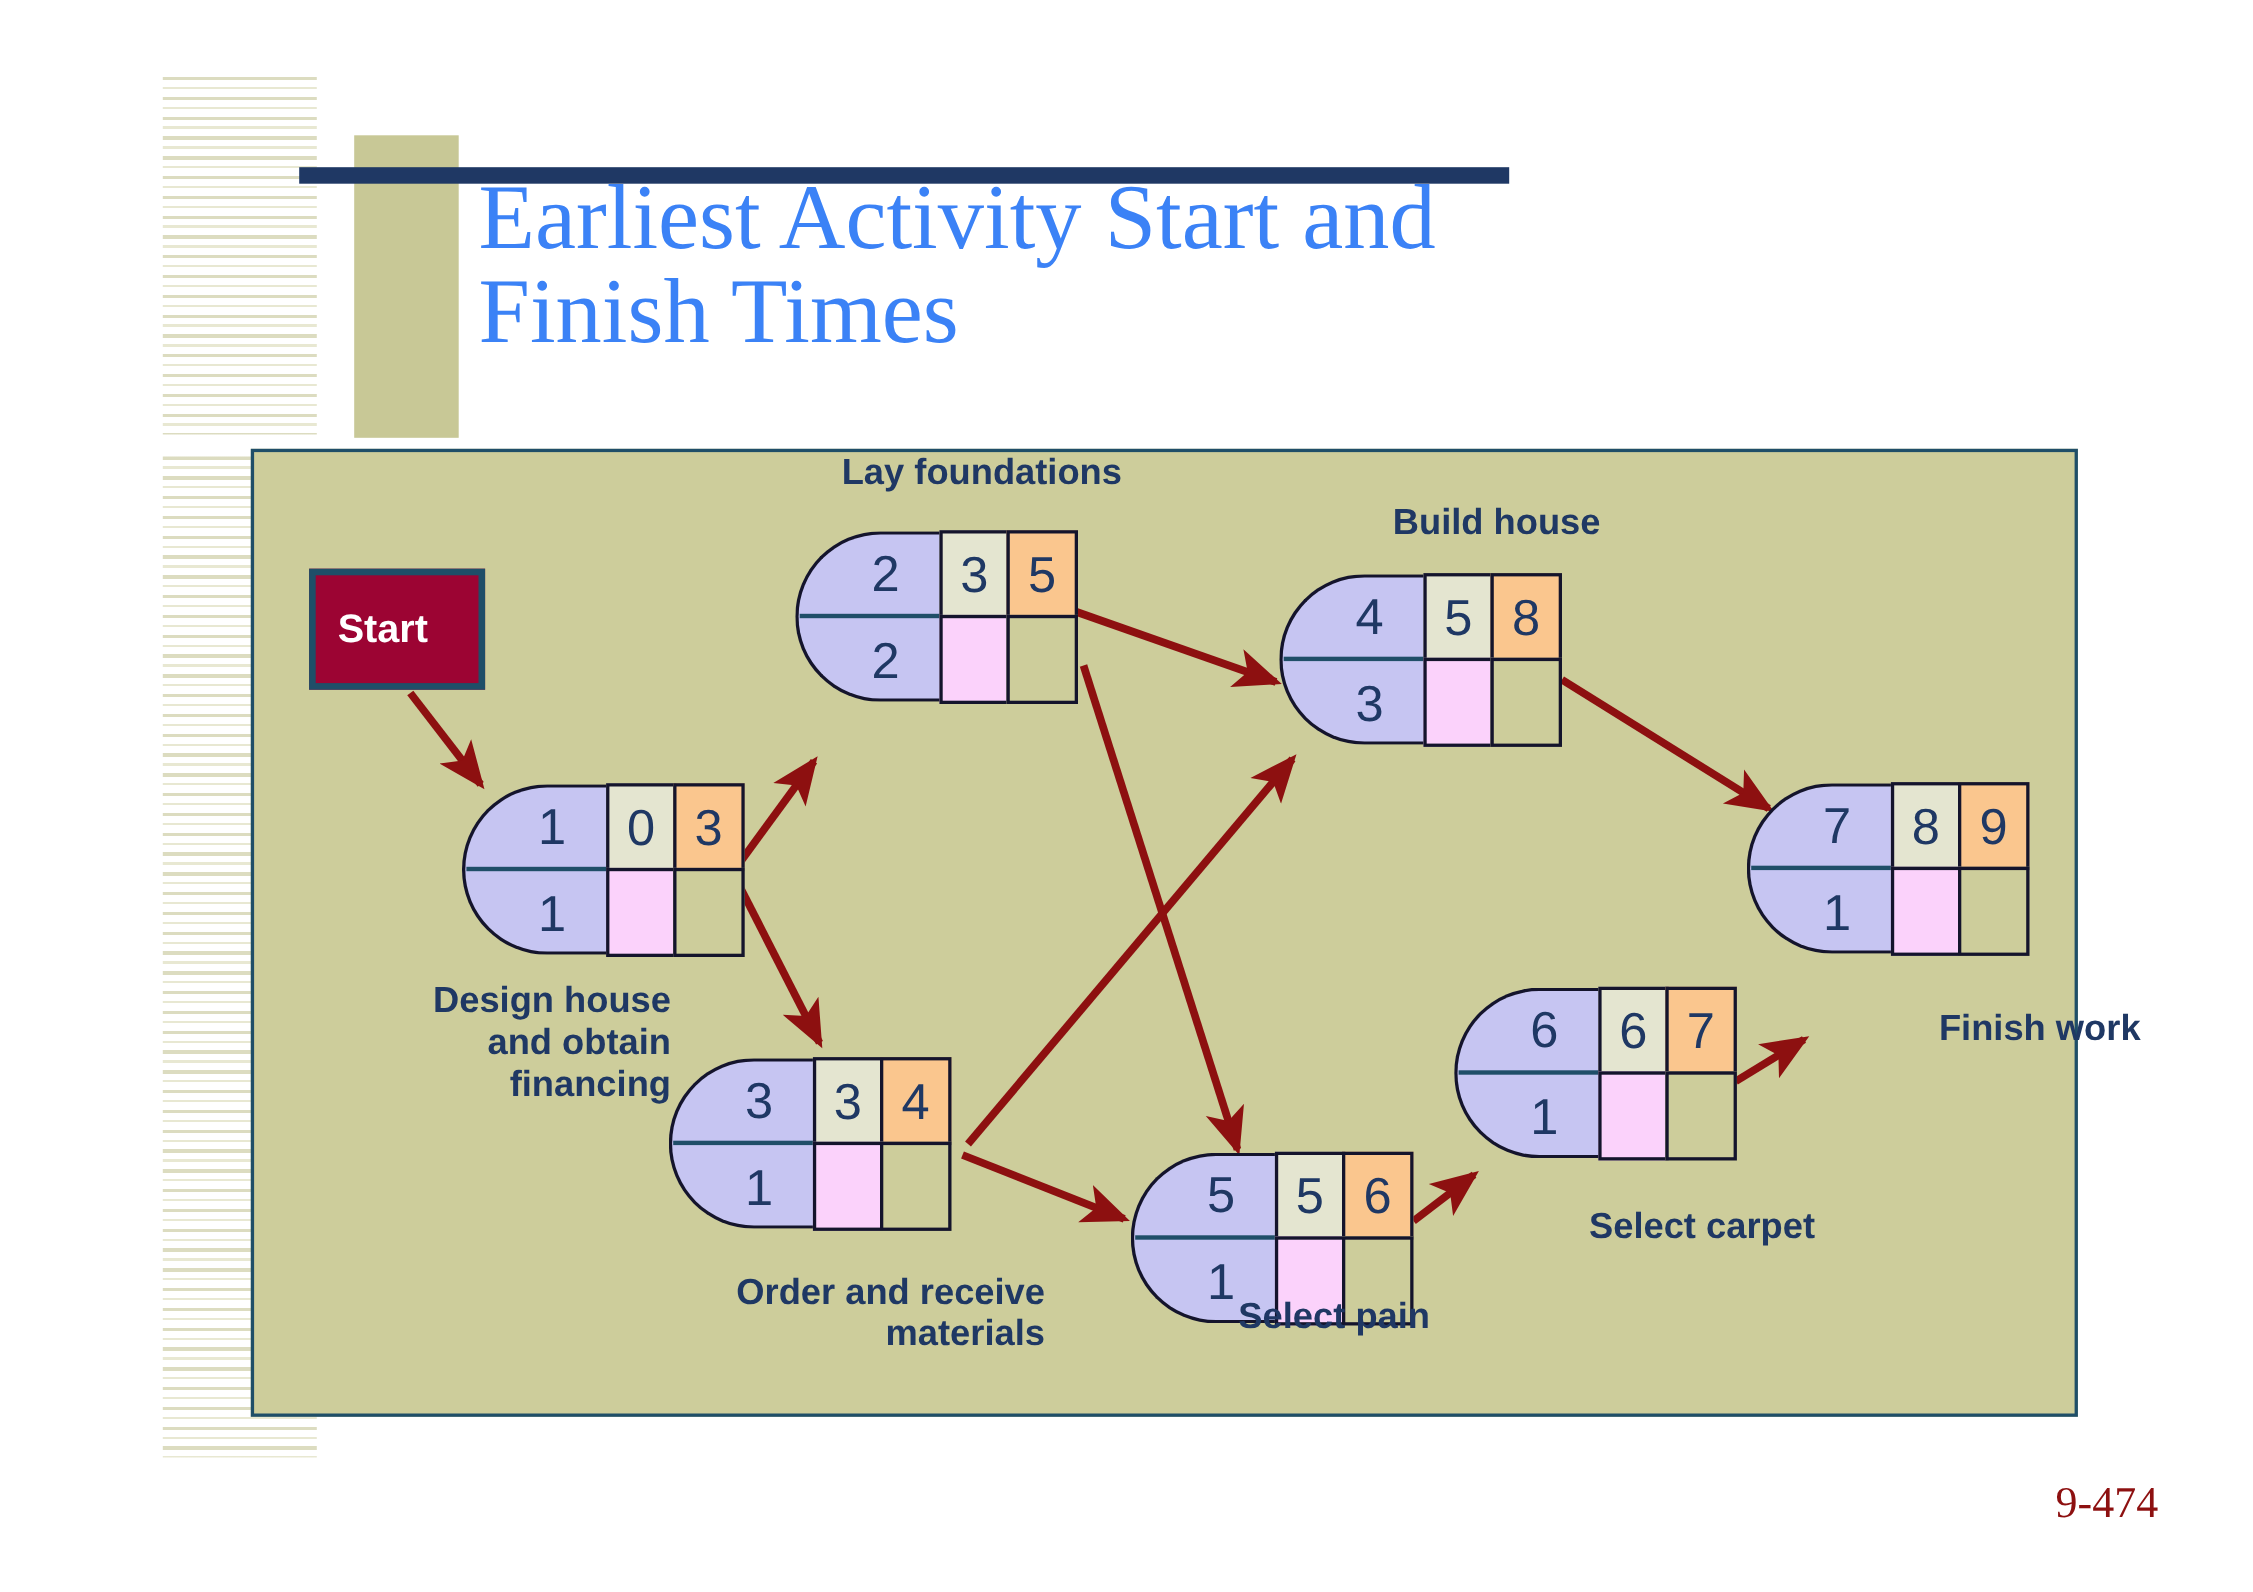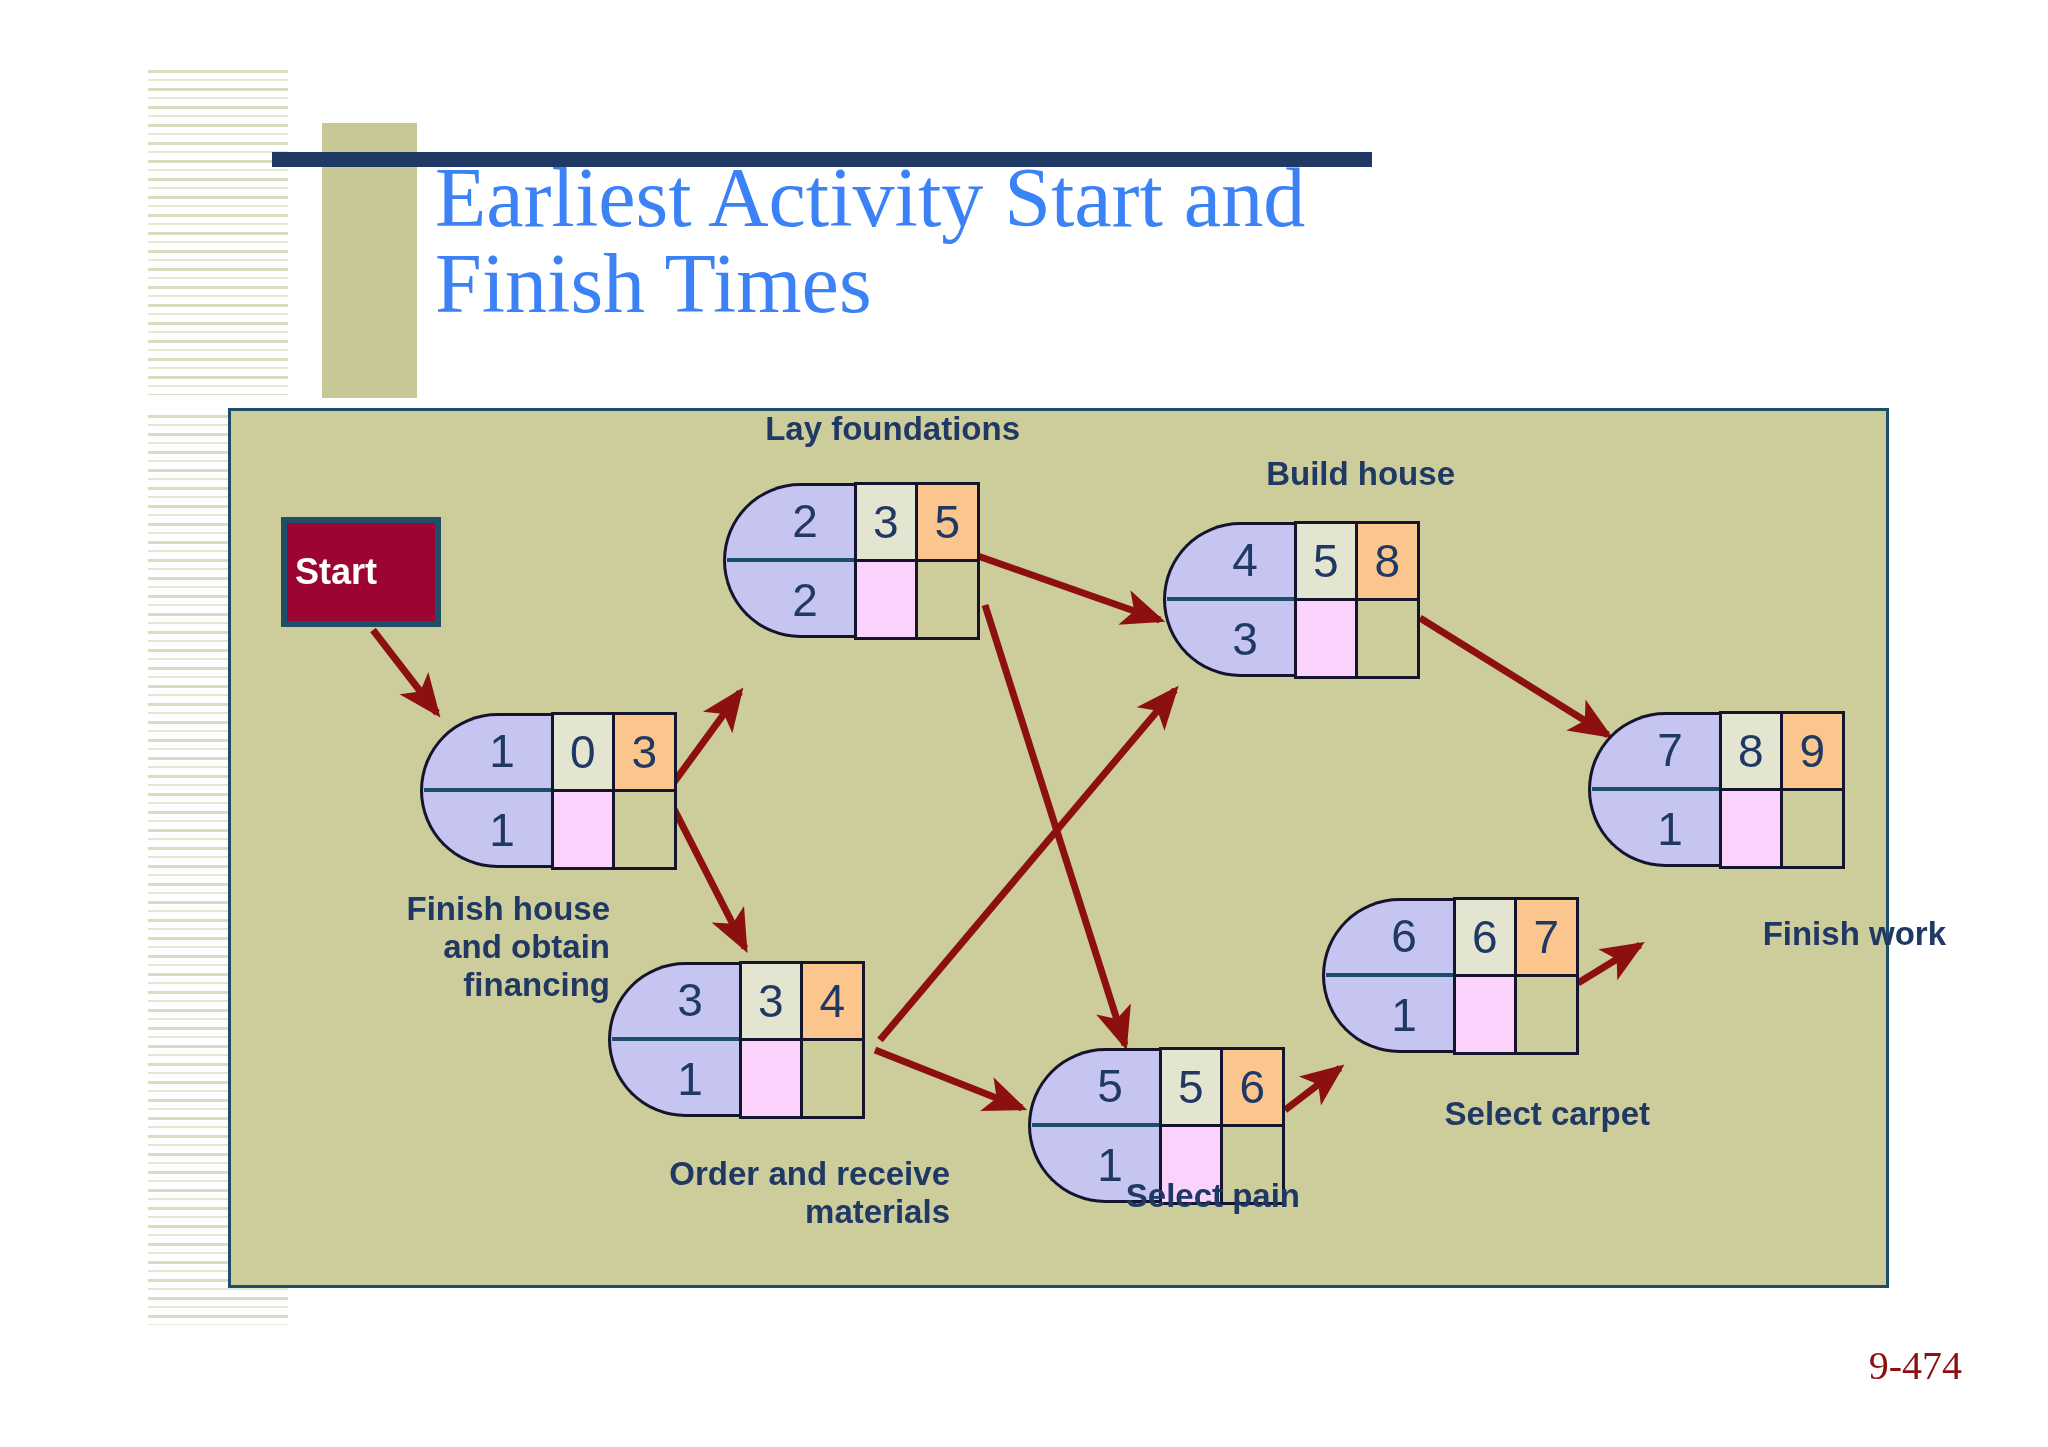--- a/index.html
+++ b/index.html
@@ -80,21 +80,21 @@
     width: 160px;
     height: 110px;
     background: #9c0433;
     border: 6px solid #1f4e68;
     box-sizing: border-box;
     color: #ffffff;
     font-size: 36px;
     font-weight: bold;
     display: flex;
     align-items: center;
-    padding-left: 8px;
+    padding-left: 20px;
     box-sizing: border-box;
   }
 
   
   .node {
     position: absolute;
     width: 255px;
     height: 155px;
   }
   .node .cap {
@@ -237,21 +237,21 @@
   <div class="cap-div"></div>
   <div class="cap-top">1</div>
   <div class="cap-bot">1</div>
   <div class="grid">
     <div class="cell cell-ef">0</div>
     <div class="cell cell-lf">3</div>
     <div class="cell cell-es"></div>
     <div class="cell cell-ls"></div>
   </div>
 </div>
-<div class="node-label" style="left:270px; top:890px; width:340px;">Finish house
+<div class="node-label" style="left:270px; top:890px; width:340px;">Design house
 and obtain
 financing</div>
 
 <div class="node" style="left:723px; top:483px;">
   <div class="cap"></div>
   <div class="cap-div"></div>
   <div class="cap-top">2</div>
   <div class="cap-bot">2</div>
   <div class="grid">
     <div class="cell cell-ef">3</div>

